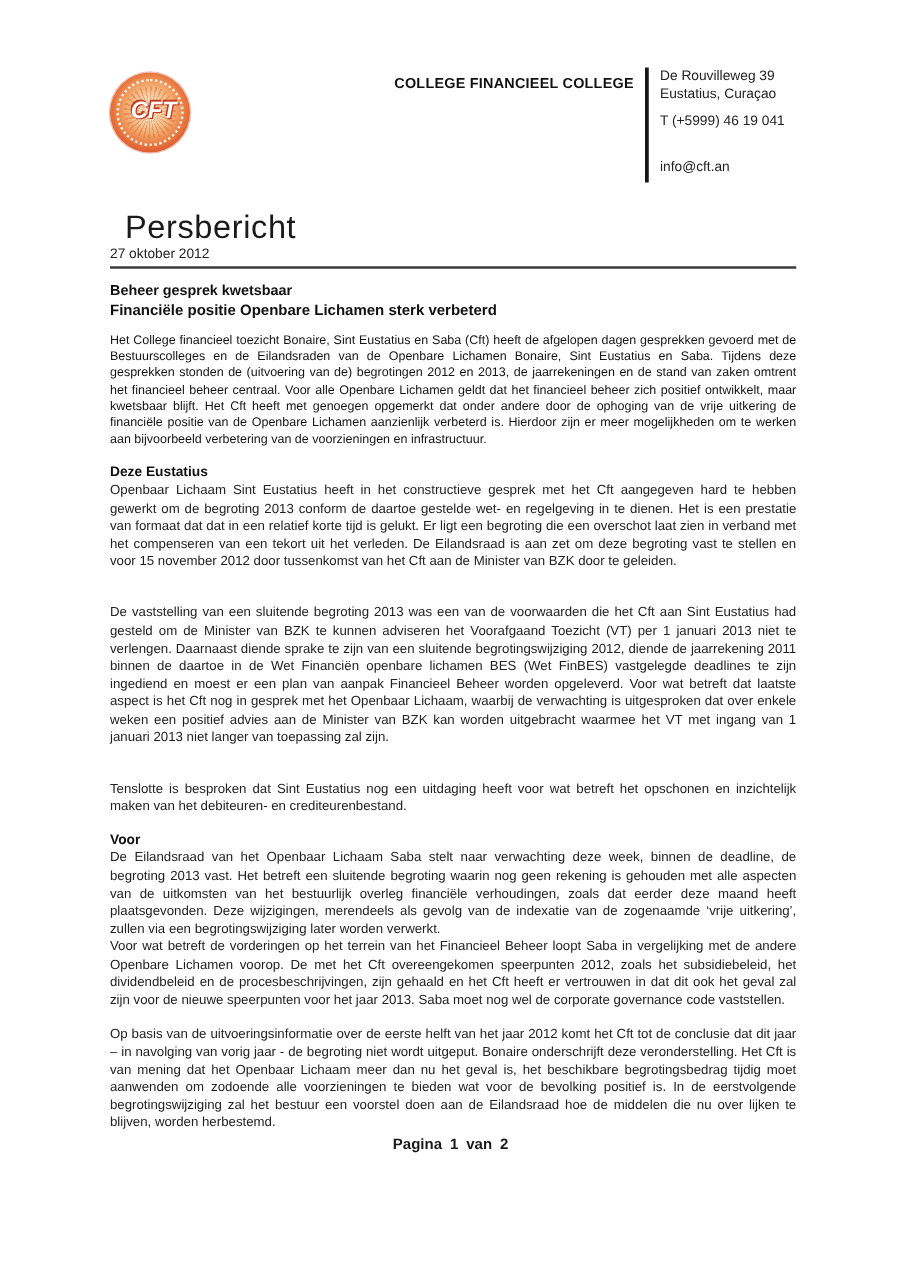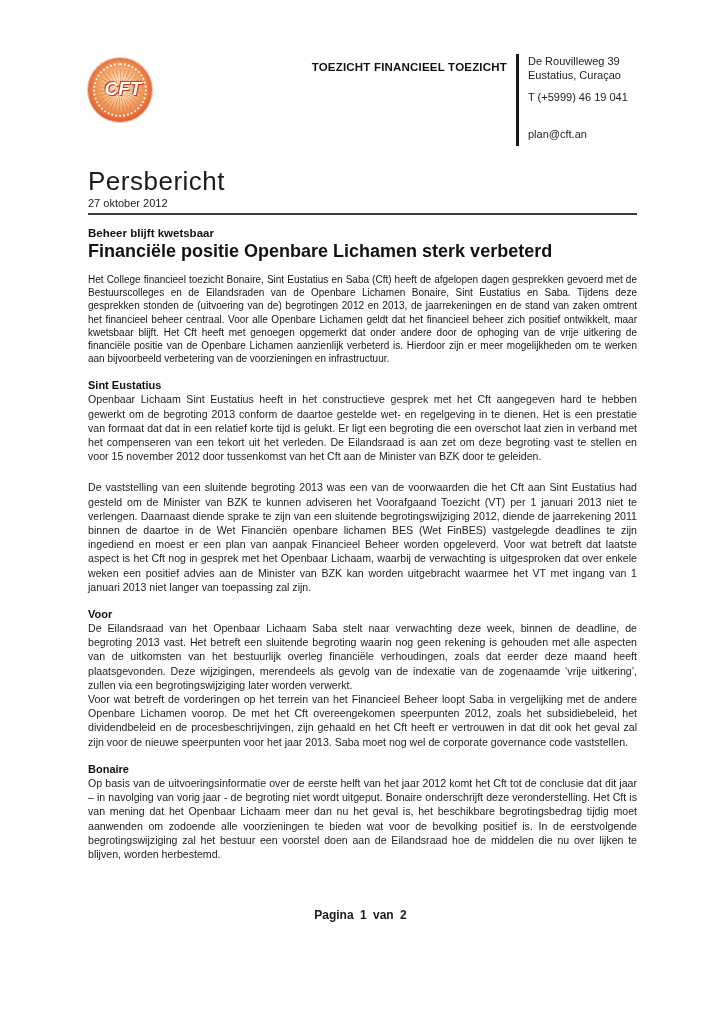--- a/index.html
+++ b/index.html
@@ -48,41 +48,41 @@
     text-shadow: 0 0 2px #c33d20, 1px 1px 0 #c33d20, -1px -1px 0 #c33d20;
   }
   .head-mid { flex: 1 1 auto; text-align: right; padding: 3px 9px 0 0; }
   .org-name { font-size: 11.5px; font-weight: bold; letter-spacing: 0.2px; color: #111; }
   .head-divider { flex: 0 0 auto; width: 3px; height: 92px; background: #171717; }
   .head-address { flex: 0 0 auto; width: 118px; padding-left: 9px; font-size: 11px; line-height: 14px; color: #222; }
   .addr-gap-s { height: 8px; }
   .addr-gap-l { height: 23px; }
 
   
-  .doc-title { font-size: 26px; line-height: 29px; letter-spacing: 0.5px; color: #1a1a1a; margin-top: 13px; }
+  .doc-title { font-size: 26px; line-height: 29px; letter-spacing: 0.5px; color: #1a1a1a; margin-top: 13px; margin-left: 12px; }
   .doc-date { font-size: 11px; line-height: 13px; margin-top: 1px; color: #222; }
   .title-rule { border: 0; border-top: 2px solid #3c3c3c; margin-top: 3px; }
 
   .kicker { font-size: 11.5px; font-weight: bold; margin-top: 12px; color: #111; }
-  .headline { font-size: 18px; font-weight: bold; margin-top: 2px; color: #111; }
+  .headline { font-size: 12px; font-weight: bold; margin-top: 2px; color: #111; }
 
   
   .lead {
     margin-top: 11px;
     font-size: 10px; font-weight: normal; line-height: 13.2px;
     text-align: justify; color: #141414;
   }
   .sections { margin-top: 2px; }
   .section { margin-top: 13px; }
   .section-heading { font-size: 11px; font-weight: bold; line-height: 14px; color: #111; }
   .body-par {
     font-size: 10.6px; line-height: 14.2px; text-align: justify; color: #222;
     margin: 0;
   }
-  .body-par + .body-par { margin-top: 17px; }
+  .body-par + .body-par { margin-top: 27px; }
   .body-par.flush { margin-top: 0; }
 
   
   .page-footer {
     position: absolute; left: 0; right: 0; top: 908px;
     text-align: center; font-size: 12px; color: #1a1a1a;
   }
   .page-footer span { display: inline-block; font-weight: bold; }
   .page-footer .sep { margin: 0 3px; }
   .page-footer .num { font-weight: bold; }
@@ -92,61 +92,61 @@
 
 <div class="page">
 
   <div class="letterhead">
     <div class="logo-wrap">
       <div class="logo-circle">
         <span class="logo-text">CFT</span>
       </div>
     </div>
     <div class="head-mid">
-      <span class="org-name">TOEZICHT FINANCIEEL TOEZICHT</span>
+      <span class="org-name">COLLEGE FINANCIEEL COLLEGE</span>
     </div>
     <div class="head-divider"></div>
     <div class="head-address">
       <div>De Rouvilleweg 39</div>
       <div>Eustatius, Curaçao</div>
       <div class="addr-gap-s"></div>
       <div>T (+5999) 46 19 041</div>
       <div class="addr-gap-l"></div>
-      <div>plan@cft.an</div>
+      <div>info@cft.an</div>
     </div>
   </div>
 
   <div class="doc-title">Persbericht</div>
   <div class="doc-date">27 oktober 2012</div>
   <hr class="title-rule">
 
-  <div class="kicker">Beheer blijft kwetsbaar</div>
+  <div class="kicker">Beheer gesprek kwetsbaar</div>
   <div class="headline">Financiële positie Openbare Lichamen sterk verbeterd</div>
 
   <p class="lead">Het College financieel toezicht Bonaire, Sint Eustatius en Saba (Cft) heeft de afgelopen dagen gesprekken gevoerd met de Bestuurscolleges en de Eilandsraden van de Openbare Lichamen Bonaire, Sint Eustatius en Saba. Tijdens deze gesprekken stonden de (uitvoering van de) begrotingen 2012 en 2013, de jaarrekeningen en de stand van zaken omtrent het financieel beheer centraal. Voor alle Openbare Lichamen geldt dat het financieel beheer zich positief ontwikkelt, maar kwetsbaar blijft. Het Cft heeft met genoegen opgemerkt dat onder andere door de ophoging van de vrije uitkering de financiële positie van de Openbare Lichamen aanzienlijk verbeterd is. Hierdoor zijn er meer mogelijkheden om te werken aan bijvoorbeeld verbetering van de voorzieningen en infrastructuur.</p>
 
   <div class="sections">
     <div class="section">
-      <div class="section-heading">Sint Eustatius</div>
+      <div class="section-heading">Deze Eustatius</div>
       <div>
           <p class="body-par">Openbaar Lichaam Sint Eustatius heeft in het constructieve gesprek met het Cft aangegeven hard te hebben gewerkt om de begroting 2013 conform de daartoe gestelde wet- en regelgeving in te dienen. Het is een prestatie van formaat dat dat in een relatief korte tijd is gelukt. Er ligt een begroting die een overschot laat zien in verband met het compenseren van een tekort uit het verleden. De Eilandsraad is aan zet om deze begroting vast te stellen en voor 15 november 2012 door tussenkomst van het Cft aan de Minister van BZK door te geleiden.</p>
           <p class="body-par">De vaststelling van een sluitende begroting 2013 was een van de voorwaarden die het Cft aan Sint Eustatius had gesteld om de Minister van BZK te kunnen adviseren het Voorafgaand Toezicht (VT) per 1 januari 2013 niet te verlengen. Daarnaast diende sprake te zijn van een sluitende begrotingswijziging 2012, diende de jaarrekening 2011 binnen de daartoe in de Wet Financiën openbare lichamen BES (Wet FinBES) vastgelegde deadlines te zijn ingediend en moest er een plan van aanpak Financieel Beheer worden opgeleverd. Voor wat betreft dat laatste aspect is het Cft nog in gesprek met het Openbaar Lichaam, waarbij de verwachting is uitgesproken dat over enkele weken een positief advies aan de Minister van BZK kan worden uitgebracht waarmee het VT met ingang van 1 januari 2013 niet langer van toepassing zal zijn.</p>
+          <p class="body-par">Tenslotte is besproken dat Sint Eustatius nog een uitdaging heeft voor wat betreft het opschonen en inzichtelijk maken van het debiteuren- en crediteurenbestand.</p>
         </div>
     </div>
 
     <div class="section">
       <div class="section-heading">Voor</div>
       <div>
           <p class="body-par">De Eilandsraad van het Openbaar Lichaam Saba stelt naar verwachting deze week, binnen de deadline, de begroting 2013 vast. Het betreft een sluitende begroting waarin nog geen rekening is gehouden met alle aspecten van de uitkomsten van het bestuurlijk overleg financiële verhoudingen, zoals dat eerder deze maand heeft plaatsgevonden. Deze wijzigingen, merendeels als gevolg van de indexatie van de zogenaamde ‘vrije uitkering’, zullen via een begrotingswijziging later worden verwerkt.</p>
           <p class="body-par flush">Voor wat betreft de vorderingen op het terrein van het Financieel Beheer loopt Saba in vergelijking met de andere Openbare Lichamen voorop. De met het Cft overeengekomen speerpunten 2012, zoals het subsidiebeleid, het dividendbeleid en de procesbeschrijvingen, zijn gehaald en het Cft heeft er vertrouwen in dat dit ook het geval zal zijn voor de nieuwe speerpunten voor het jaar 2013. Saba moet nog wel de corporate governance code vaststellen.</p>
         </div>
     </div>
 
     <div class="section">
-      <div class="section-heading">Bonaire</div>
       <div>
           <p class="body-par">Op basis van de uitvoeringsinformatie over de eerste helft van het jaar 2012 komt het Cft tot de conclusie dat dit jaar – in navolging van vorig jaar - de begroting niet wordt uitgeput. Bonaire onderschrijft deze veronderstelling. Het Cft is van mening dat het Openbaar Lichaam meer dan nu het geval is, het beschikbare begrotingsbedrag tijdig moet aanwenden om zodoende alle voorzieningen te bieden wat voor de bevolking positief is. In de eerstvolgende begrotingswijziging zal het bestuur een voorstel doen aan de Eilandsraad hoe de middelen die nu over lijken te blijven, worden herbestemd.</p>
         </div>
     </div>
   </div>
 
   <div class="page-footer">
     <span>Pagina</span>
     <span class="sep num">1</span>
     <span>van</span>

